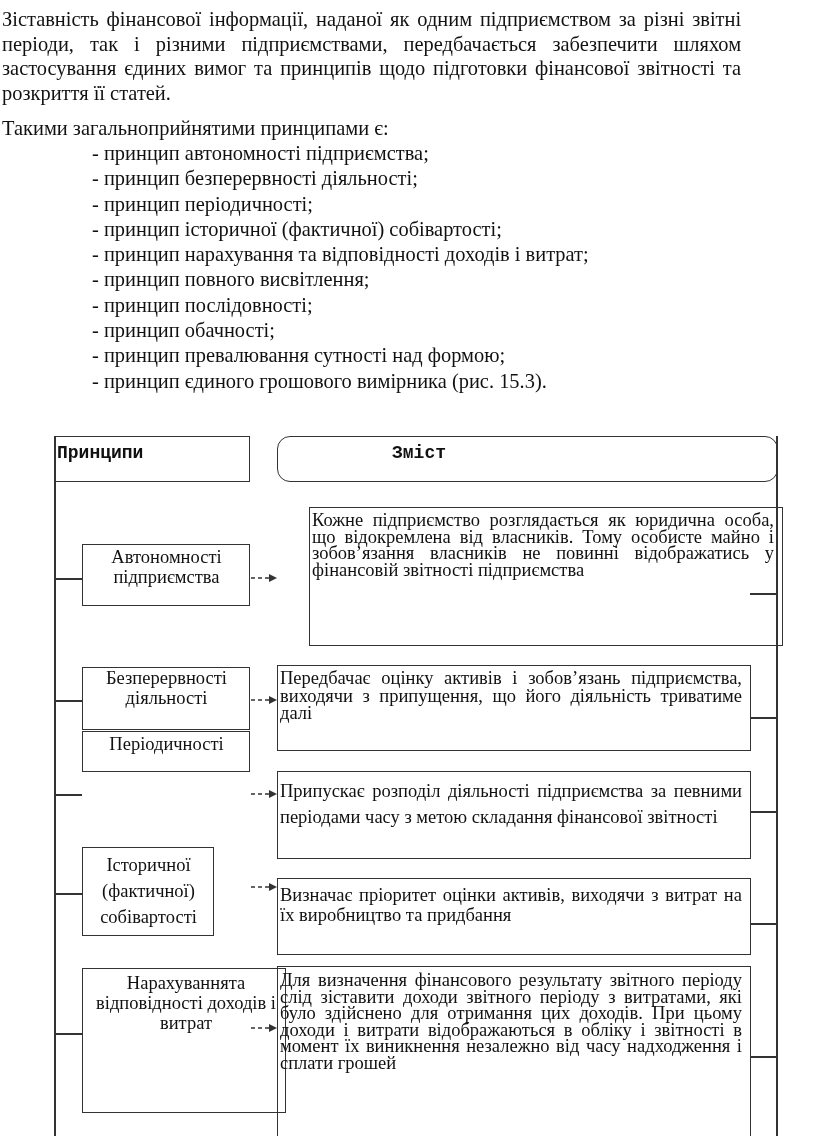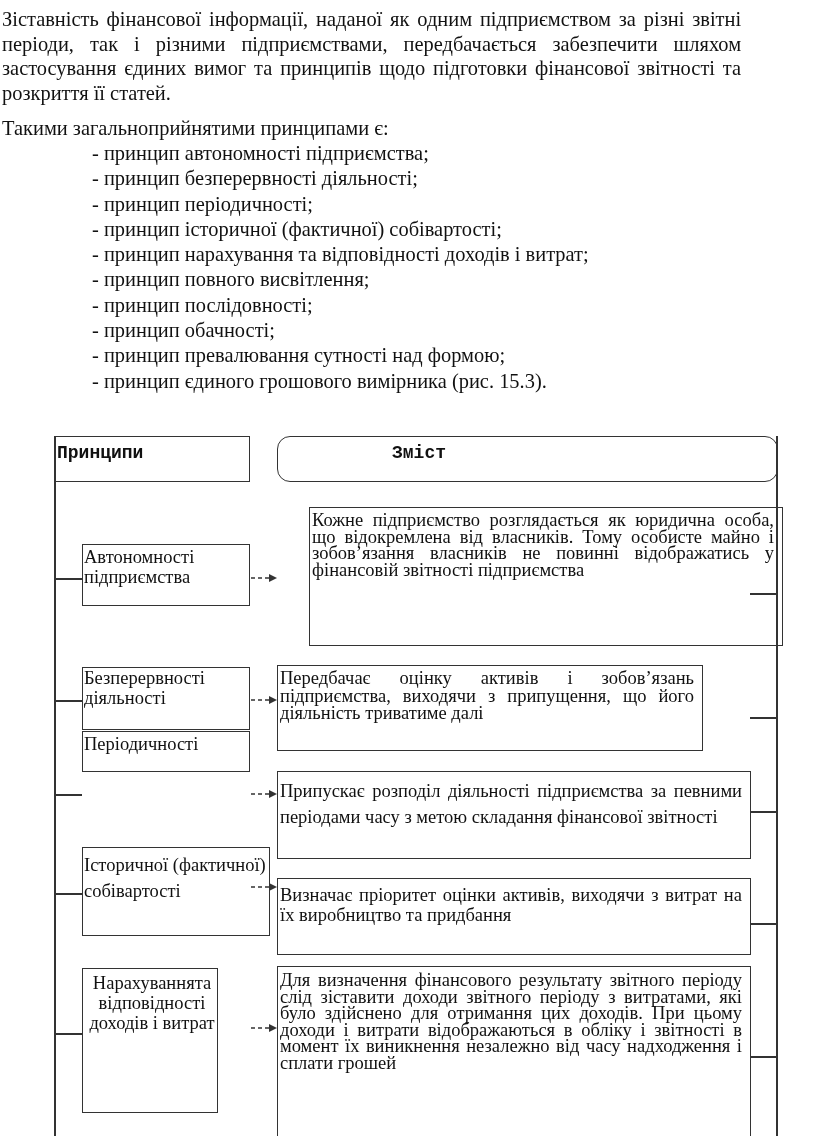--- a/index.html
+++ b/index.html
@@ -12,21 +12,21 @@
   }
   .intro { top: 7px; }
   .lead { position: absolute; left: 2px; top: 116px; font-family: "Liberation Serif", serif; font-size: 21.5px; line-height: 24.5px; margin: 0; transform: scaleX(0.95); transform-origin: left top; }
   .plist { position: absolute; left: 92px; top: 141px; margin: 0; padding: 0; list-style: none;
     font-family: "Liberation Serif", serif; font-size: 21.5px; line-height: 25.3px; transform: scaleX(0.95); transform-origin: left top; }
   .plist li { white-space: nowrap; }
 
   .ln { position: absolute; background: #333; }
   .box { position: absolute; border: 1.5px solid #333; box-sizing: border-box; background: transparent; }
   .hdr { font-family: Liberation Mono, monospace; font-weight: bold; font-size: 18px; }
-  .lbl { font-family: "Liberation Serif", serif; font-size: 18.5px; line-height: 20px; padding: 2px 0 0 1px; }
+  .lbl { font-family: "Liberation Serif", serif; font-size: 18.5px; line-height: 20px; padding: 2px 0 0 1px; text-align: center; }
   .lbl.center { text-align: center; padding-top: 4px; }
   .cnt { font-family: "Liberation Serif", serif; font-size: 18.5px; line-height: 16.5px; padding: 4px 8px 0 2px; text-align: justify; }
   .cnt.loose { line-height: 26px; padding-top: 6px; }
   .arrow { position: absolute; height: 10px; width: 26px; }
   .arrow svg { display: block; }
 </style>
 </head>
 <body>
 
 <p class="para intro">Зіставність фінансової інформації, наданої як одним підприємством за різні звітні періоди, так і різними підприємствами, передбачається забезпечити шляхом застосування єдиних вимог та принципів щодо підготовки фінансової звітності та розкриття її статей.</p>
@@ -73,57 +73,57 @@
   <div class="ln" style="left:54px; top:700px; width:28px; height:1.5px;"></div>
   <div class="box lbl" style="left:82px; top:667px; width:168px; height:63px; padding-top:0;">
     <span>Безперервності діяльності</span>
   </div>
   <div class="arrow" style="left:251px; top:695px;">
     <svg width="26" height="10">
         <line x1="0" y1="5" x2="18" y2="5" stroke="#333" stroke-width="1.5" stroke-dasharray="4,3"></line>
         <polygon points="18,1 26,5 18,9" fill="#333"></polygon>
       </svg>
   </div>
-  <div class="box cnt" style="left:277px; top:665px; width:426px; height:86px; line-height:17.5px; ">
+  <div class="box cnt" style="left:277px; top:665px; width:474px; height:86px; line-height:17.5px; ">
     <span>Передбачає оцінку активів і зобов’язань підприємства, виходячи з припущення, що його діяльність триватиме далі</span>
   </div>
   <div class="ln" style="left:750px; top:717px; width:27px; height:1.5px;"></div>
 
   <div class="ln" style="left:54px; top:794px; width:28px; height:1.5px;"></div>
   <div class="box lbl" style="left:82px; top:731px; width:168px; height:41px;">
     <span>Періодичності</span>
   </div>
   <div class="arrow" style="left:251px; top:789px;">
     <svg width="26" height="10">
         <line x1="0" y1="5" x2="18" y2="5" stroke="#333" stroke-width="1.5" stroke-dasharray="4,3"></line>
         <polygon points="18,1 26,5 18,9" fill="#333"></polygon>
       </svg>
   </div>
   <div class="box cnt loose" style="left:277px; top:771px; width:474px; height:88px;">
     <span>Припускає розподіл діяльності підприємства за певними періодами часу з метою складання фінансової звітності</span>
   </div>
   <div class="ln" style="left:750px; top:811px; width:27px; height:1.5px;"></div>
 
   <div class="ln" style="left:54px; top:893px; width:28px; height:1.5px;"></div>
-  <div class="box lbl" style="left:82px; top:847px; width:188px; height:89px; line-height:26px; padding-top:4px;">
+  <div class="box lbl" style="left:82px; top:847px; width:132px; height:89px; line-height:26px; padding-top:4px;">
     <span>Історичної (фактичної) собівартості</span>
   </div>
   <div class="arrow" style="left:251px; top:882px;">
     <svg width="26" height="10">
         <line x1="0" y1="5" x2="18" y2="5" stroke="#333" stroke-width="1.5" stroke-dasharray="4,3"></line>
         <polygon points="18,1 26,5 18,9" fill="#333"></polygon>
       </svg>
   </div>
   <div class="box cnt" style="left:277px; top:878px; width:474px; height:77px; line-height:20px; padding-top:6px;">
     <span>Визначає пріоритет оцінки активів, виходячи з витрат на їх виробництво та придбання</span>
   </div>
   <div class="ln" style="left:750px; top:923px; width:27px; height:1.5px;"></div>
 
   <div class="ln" style="left:54px; top:1033px; width:28px; height:1.5px;"></div>
-  <div class="box lbl center" style="left:82px; top:968px; width:136px; height:145px; padding-left:6px; padding-right:2px;">
+  <div class="box lbl center" style="left:82px; top:968px; width:204px; height:145px; padding-left:6px; padding-right:2px;">
     <span>Нарахуваннята відповідності доходів і витрат</span>
   </div>
   <div class="arrow" style="left:251px; top:1023px;">
     <svg width="26" height="10">
         <line x1="0" y1="5" x2="18" y2="5" stroke="#333" stroke-width="1.5" stroke-dasharray="4,3"></line>
         <polygon points="18,1 26,5 18,9" fill="#333"></polygon>
       </svg>
   </div>
   <div class="box cnt" style="left:277px; top:966px; width:474px; height:180px; padding-top:5px;">
     <span>Для визначення фінансового результату звітного періоду слід зіставити доходи звітного періоду з витратами, які було здійснено для отримання цих доходів. При цьому доходи і витрати відображаються в обліку і звітності в момент їх виникнення незалежно від часу надходження і сплати грошей</span>

